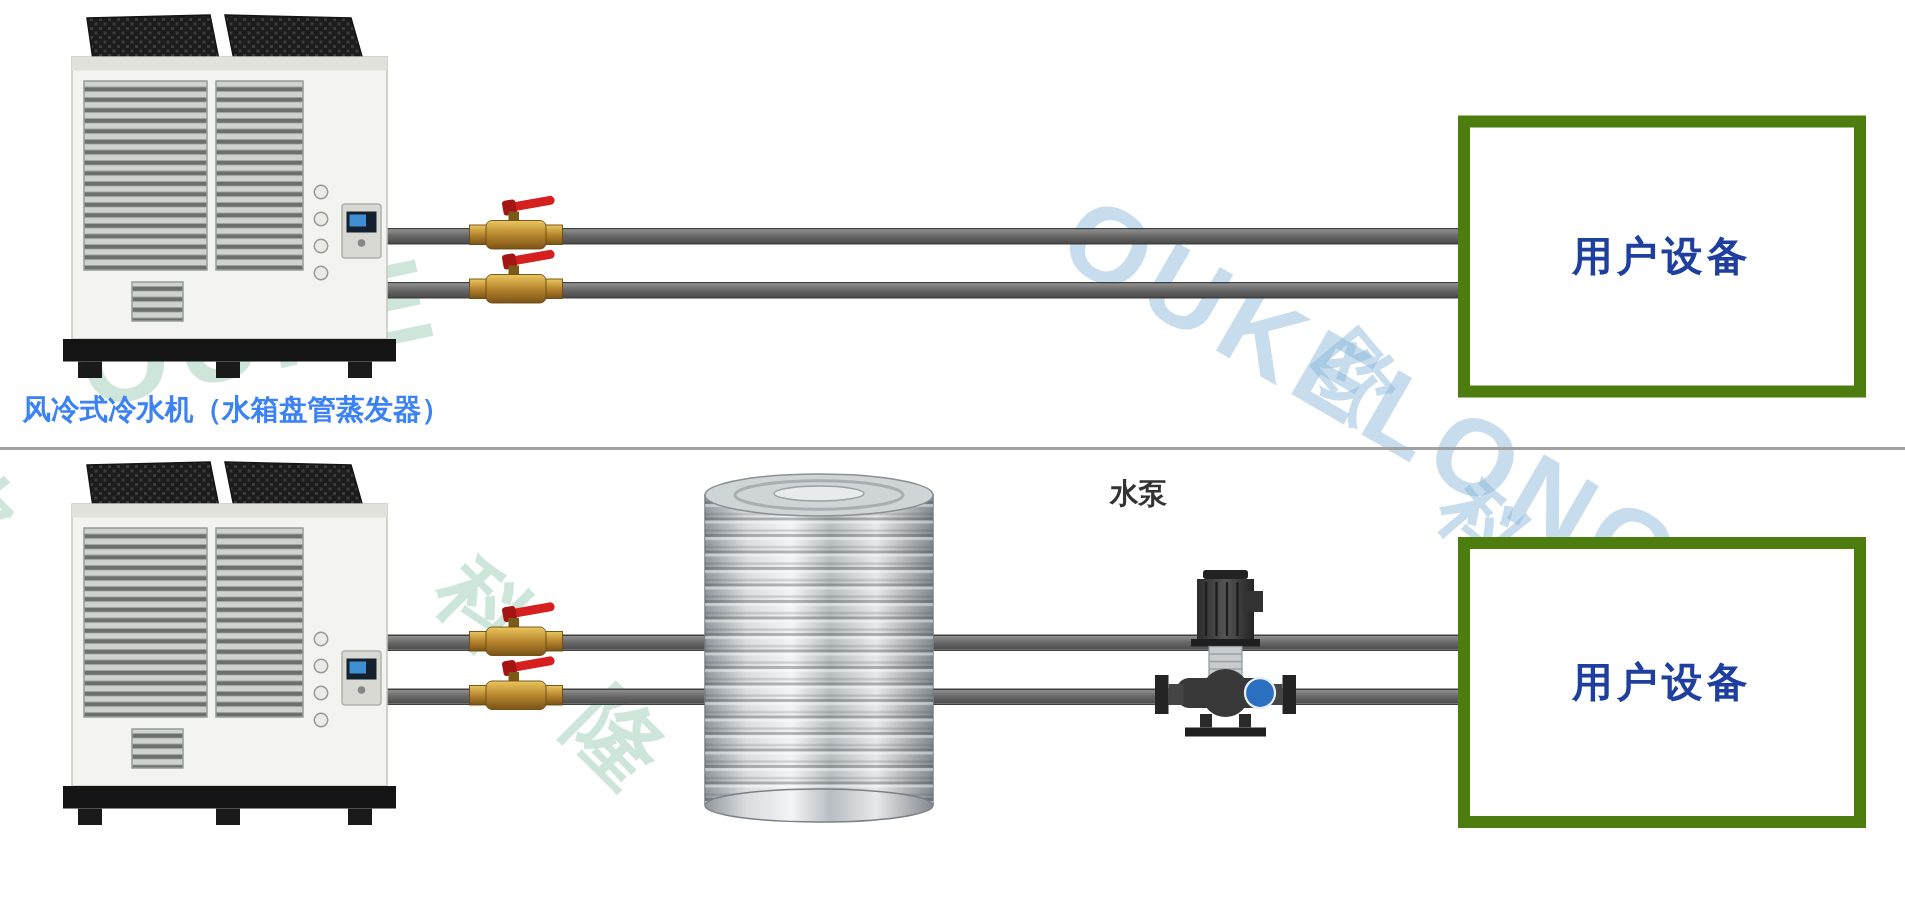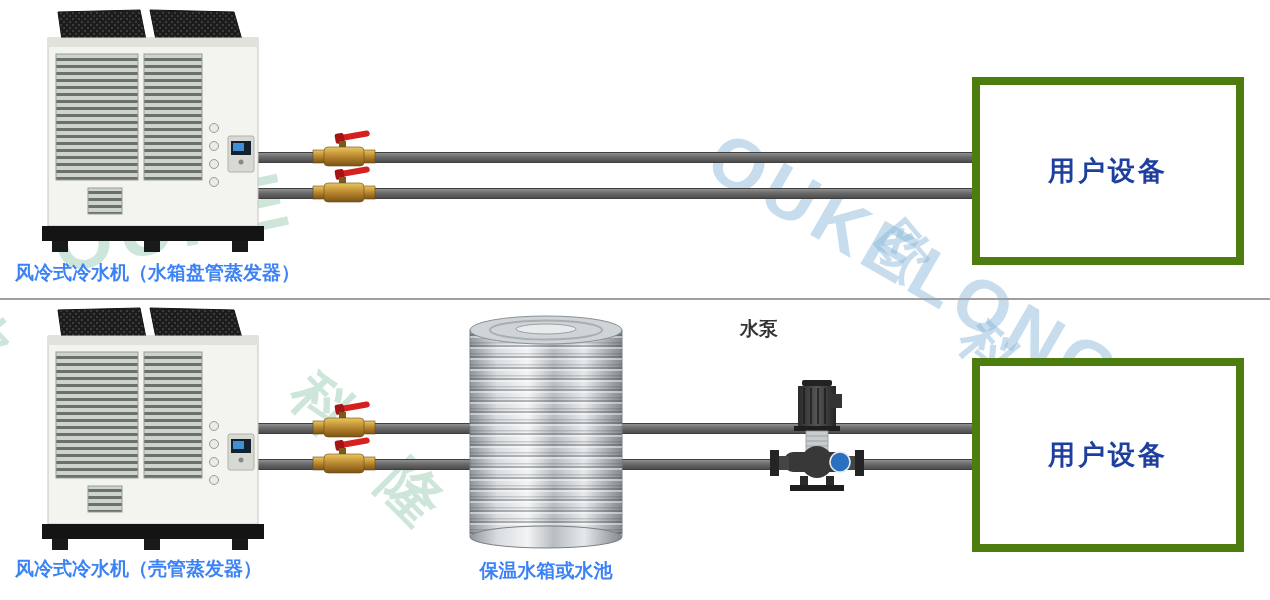--- a/index.html
+++ b/index.html
@@ -240,17 +240,15 @@
       <rect x="44" y="96" width="8" height="9" fill="#2a2a2a"></rect>
       <rect x="70" y="96" width="8" height="9" fill="#2a2a2a"></rect>
       <rect x="34" y="105" width="54" height="6" fill="#1f1f1f"></rect>
     </svg>
   </div>
 
   <div class="user-box" style="top:358px; height:194px;">
     <span>用户设备</span>
   </div>
 
-  <div class="diagram-label" style="left:15px; top:556px;">风冷式冷水机（壳管蒸发器）</div>
-  <div class="diagram-label tank-label" style="left:466px; top:558px;">保温水箱或水池</div>
   <div class="diagram-label pump-label" style="left:740px; top:316px;">水泵</div>
 
 </div>
 
 </body></html>

